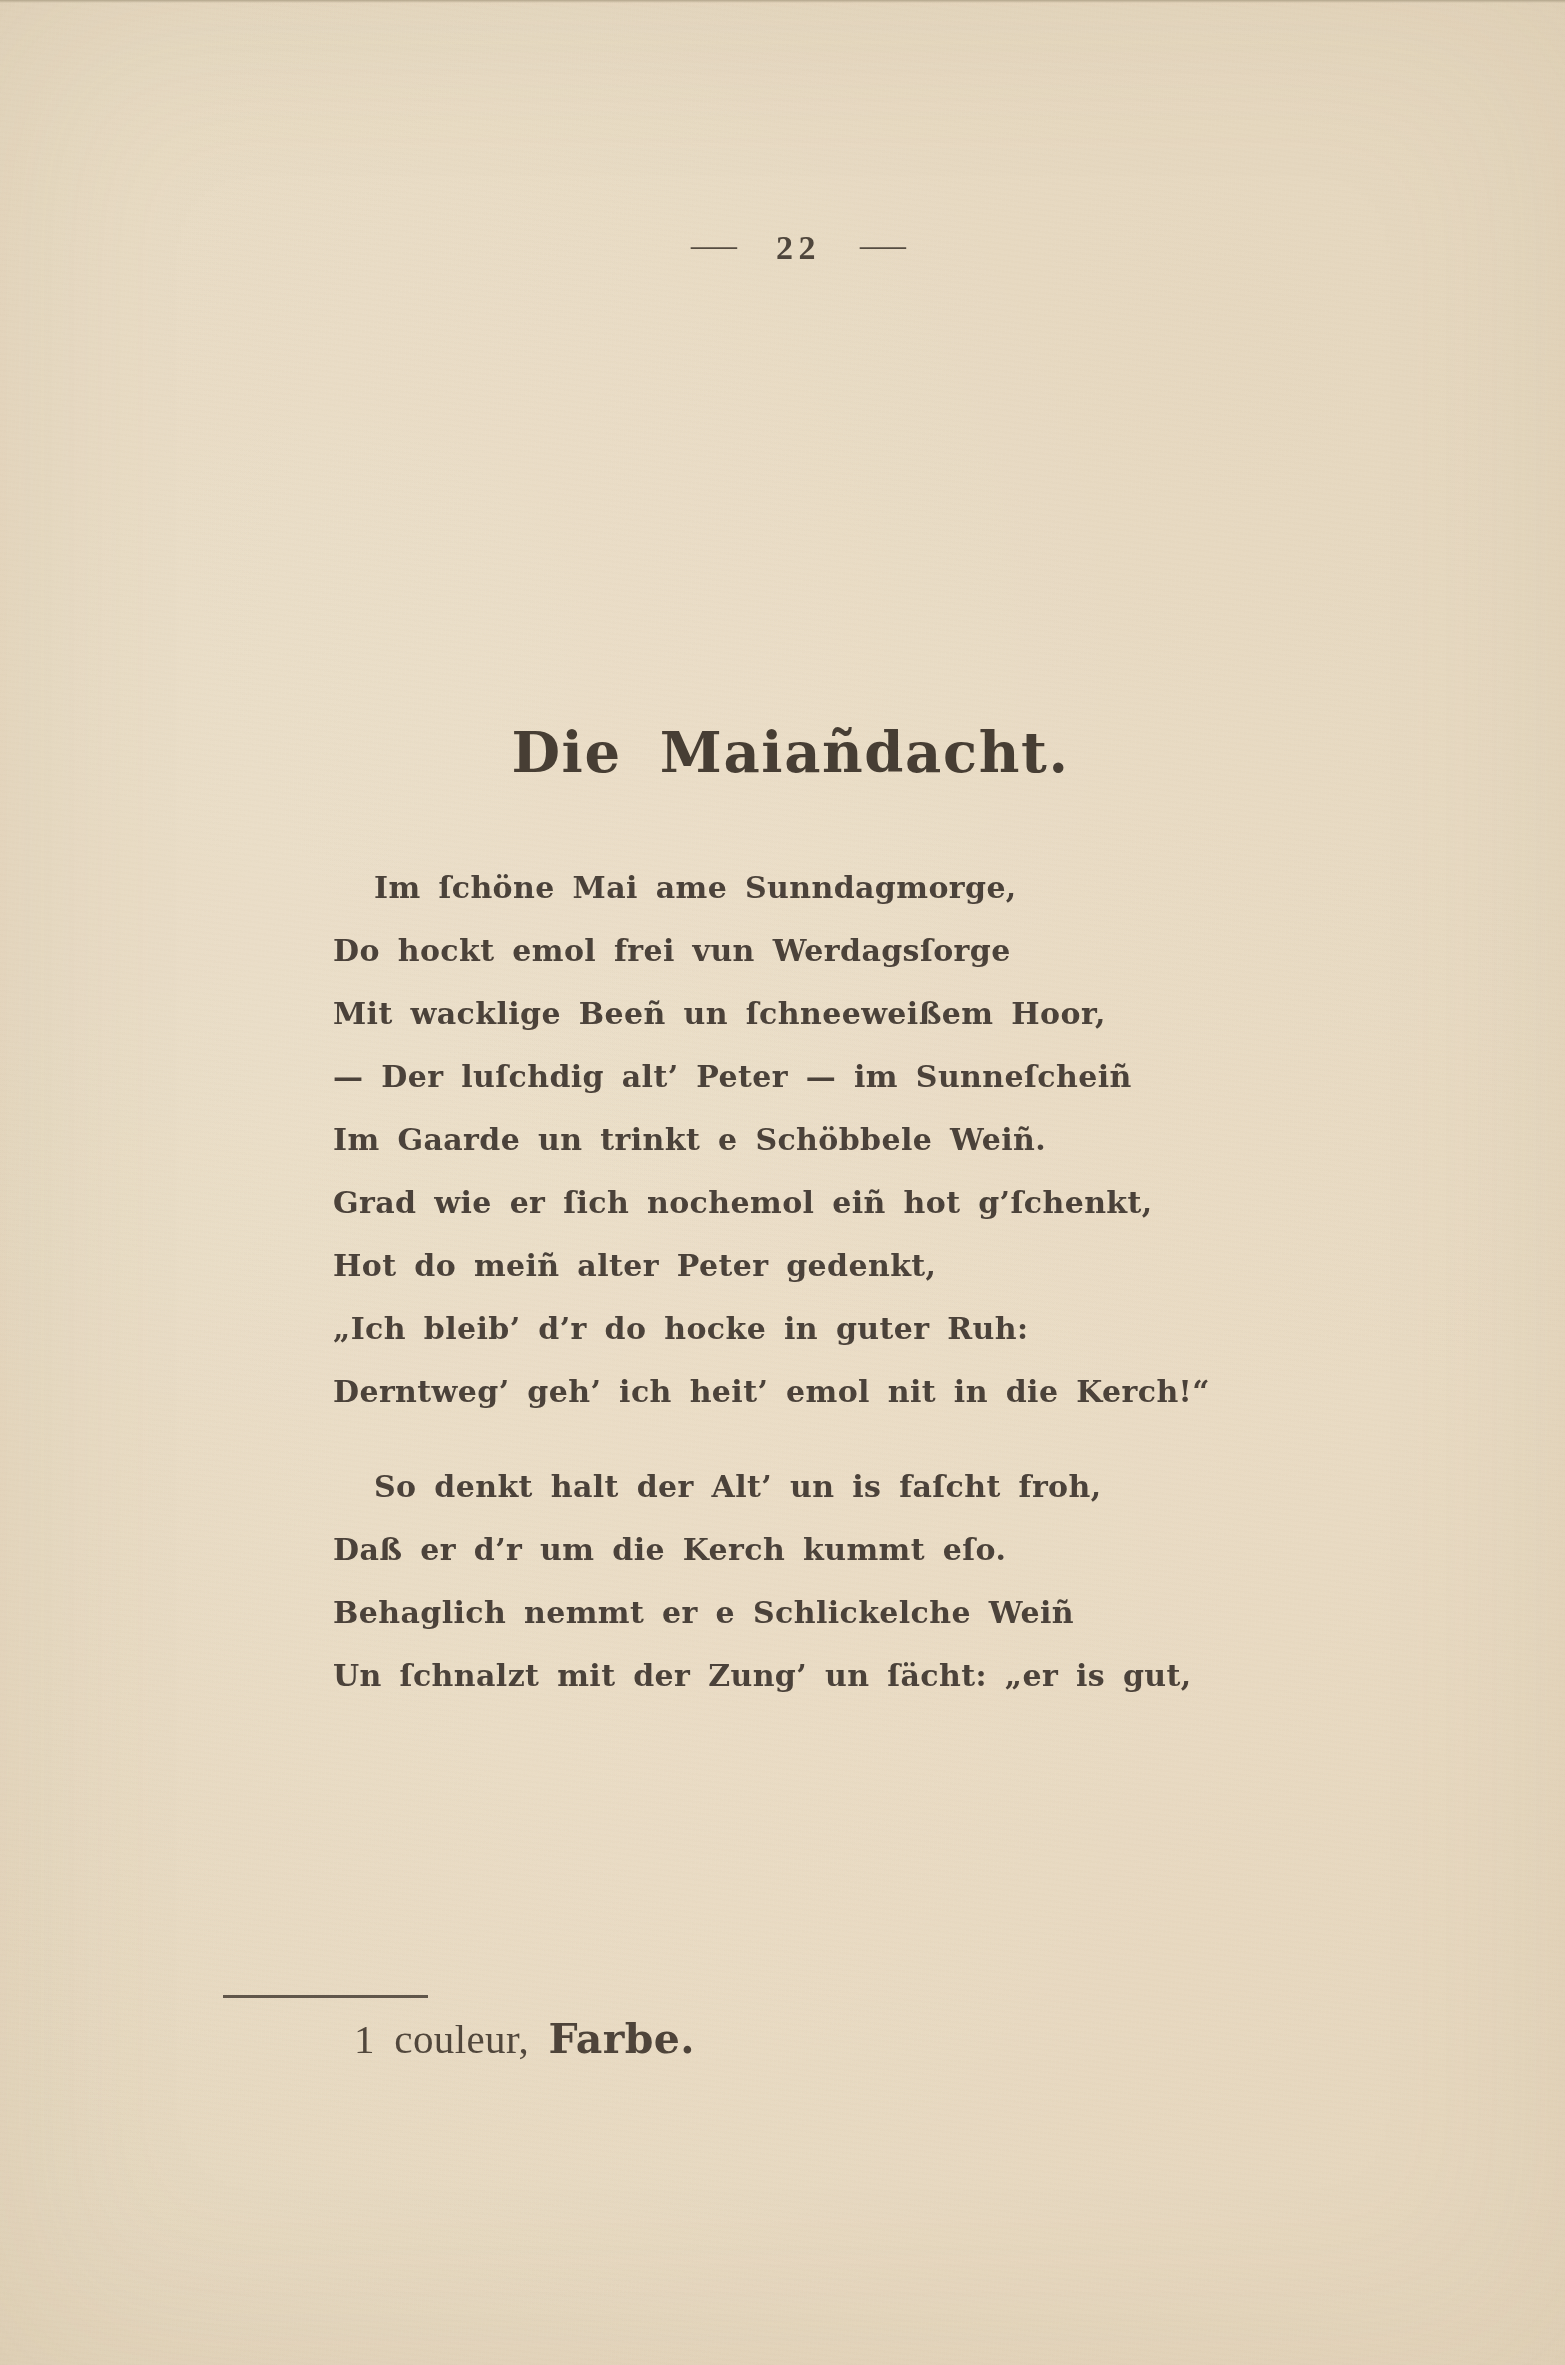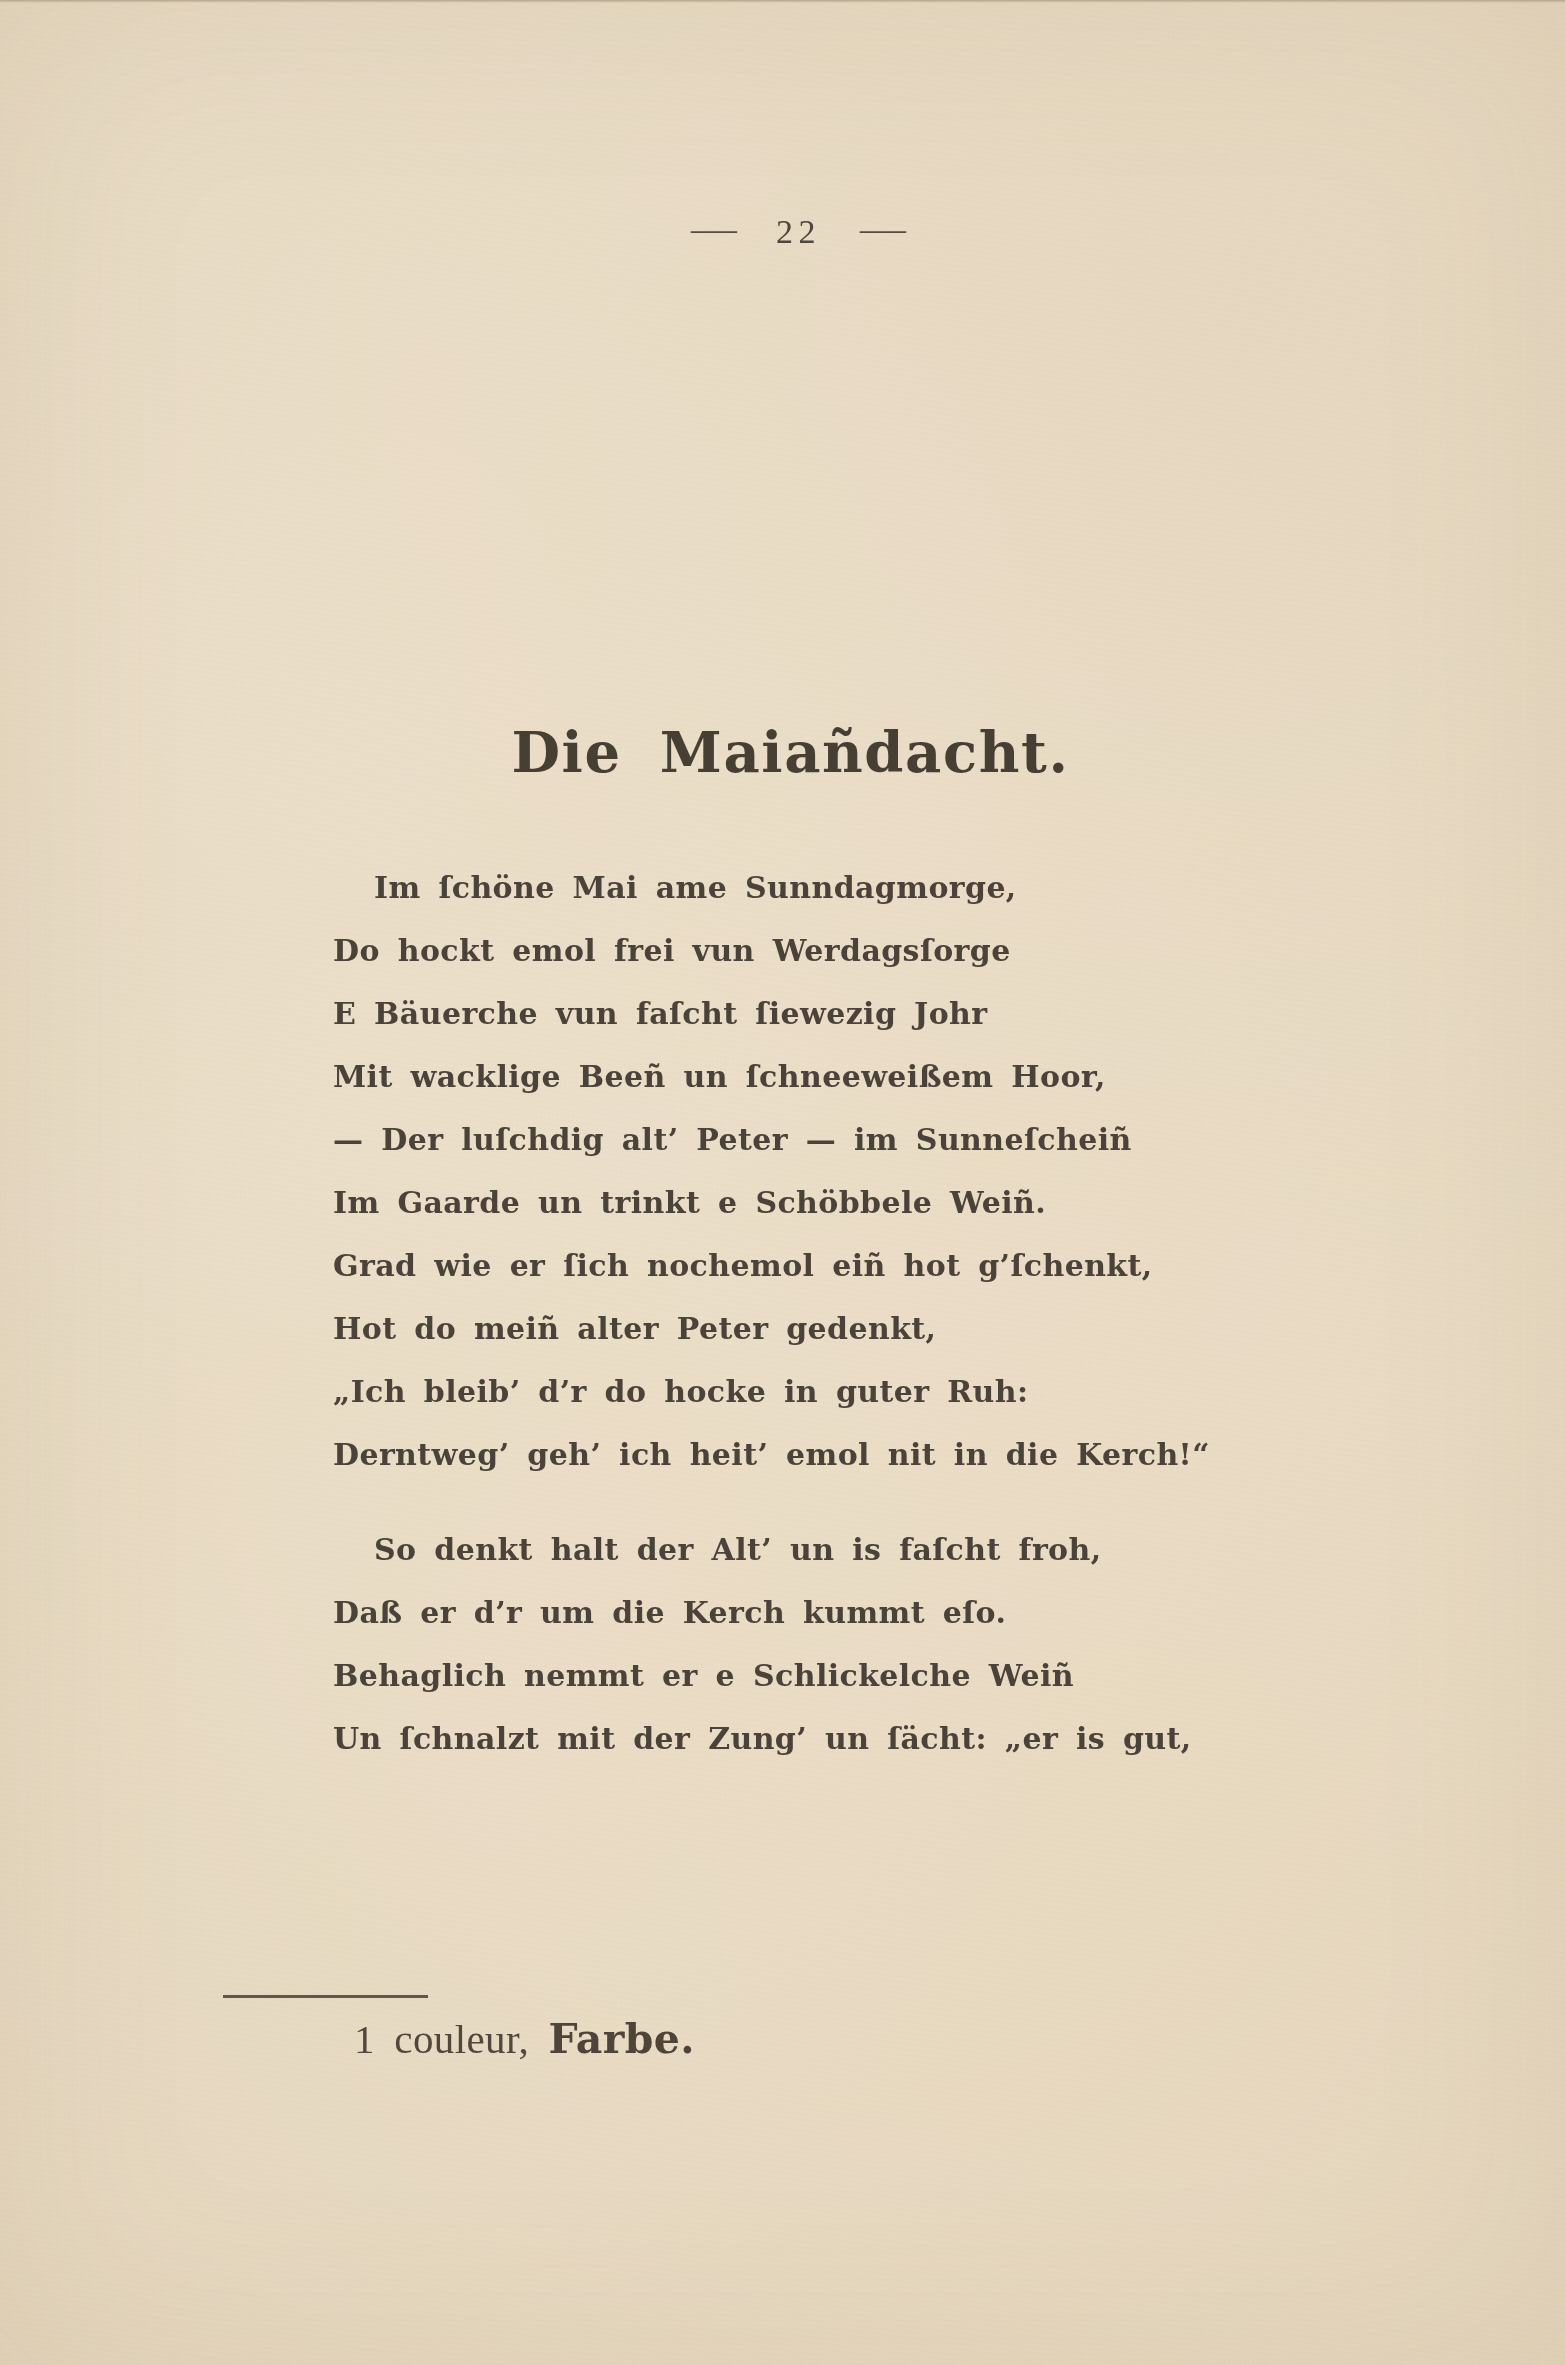--- a/index.html
+++ b/index.html
@@ -32,22 +32,22 @@
     text-align:center;
     font-family:"Liberation Serif", serif;
     font-size:34px;line-height:34px;color:#4f463c;
     white-space:nowrap;
   }
   .page-header .dash{
     display:inline-block;transform:scaleX(1.35);
     position:relative;top:-3.1px;color:#554c41;
   }
   .page-header .pagenum{
-    display:inline-block;margin:0 45px;letter-spacing:5.5px;
-    font-weight:400;
+    display:inline-block;margin:16px 45px;letter-spacing:5.5px;
+    font-weight:700;
   }
   .poem-title{
     position:absolute;top:719px;left:0;width:1581px;margin:0;
     text-align:center;
     font-size:56px;line-height:67px;font-weight:700;
     letter-spacing:1.6px;word-spacing:17px;
     color:#473e34;
   }
   .poem{
     position:absolute;left:333px;top:856px;
@@ -84,21 +84,20 @@
   <header class="page-header">
     <span class="dash">—</span><span class="pagenum">22</span><span class="dash">—</span>
   </header>
 
   <h1 class="poem-title">Die Maiañdacht.</h1>
 
   <div class="poem">
     <div class="stanza stanza-1">
       <p class="indent">Im ſchöne Mai ame Sunndagmorge,</p>
       <p>Do hockt emol frei vun Werdagsſorge</p>
-      <p>E Bäuerche vun faſcht ſiewezig Johr</p>
       <p>Mit wacklige Beeñ un ſchneeweißem Hoor,</p>
       <p>— Der luſchdig alt’ Peter — im Sunneſcheiñ</p>
       <p>Im Gaarde un trinkt e Schöbbele Weiñ.</p>
       <p>Grad wie er ſich nochemol eiñ hot g’ſchenkt,</p>
       <p>Hot do meiñ alter Peter gedenkt,</p>
       <p>„Ich bleib’ d’r do hocke in guter Ruh:</p>
       <p>Derntweg’ geh’ ich heit’ emol nit in die Kerch!“</p>
     </div>
     <div class="stanza stanza-2">
       <p class="indent">So denkt halt der Alt’ un is faſcht froh,</p>

